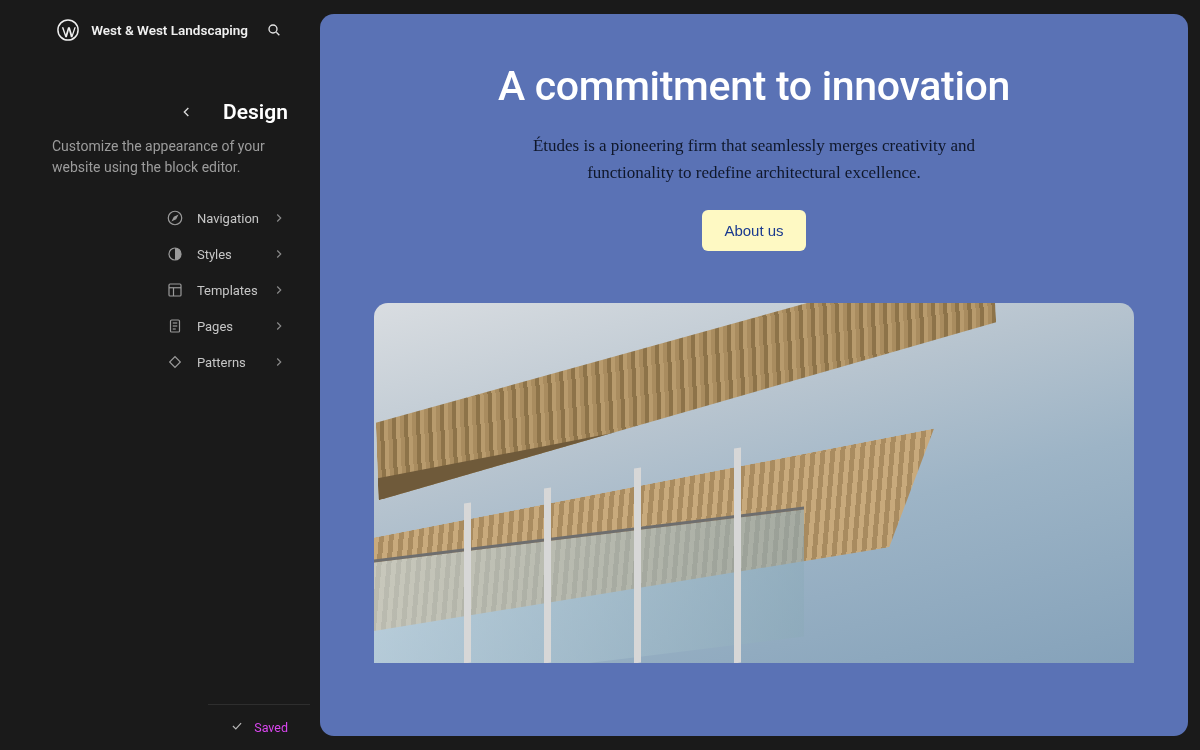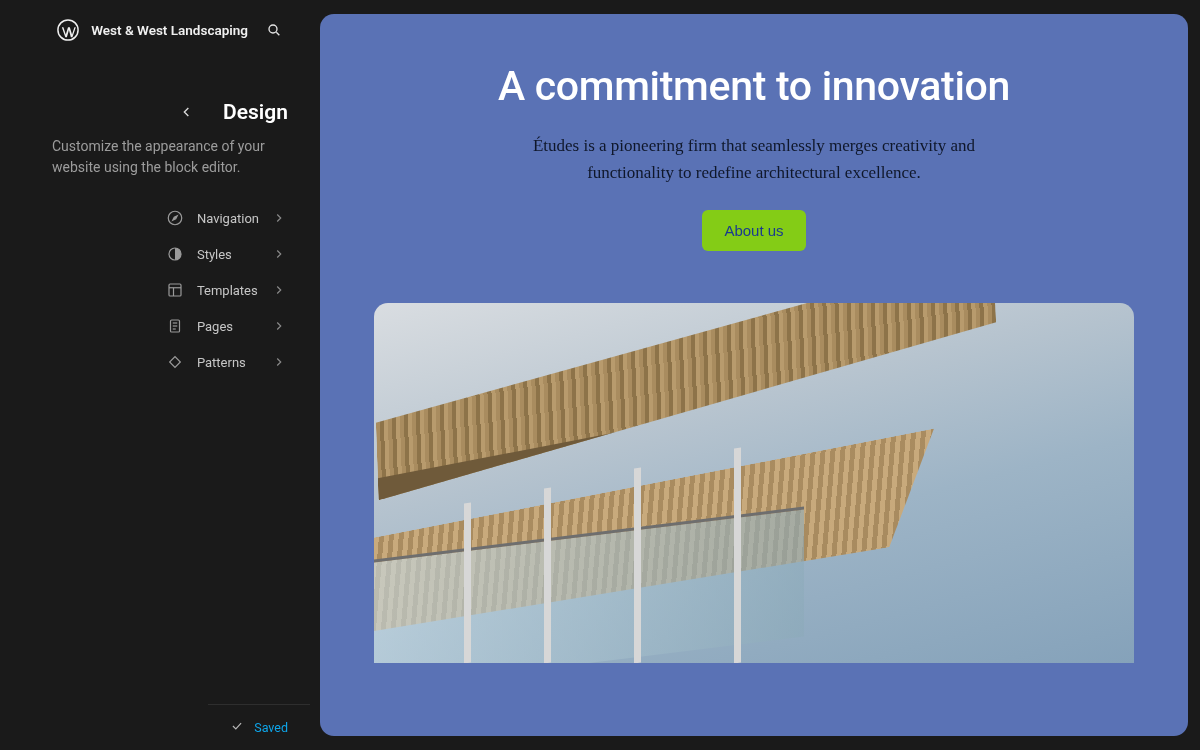--- a/index.html
+++ b/index.html
@@ -92,21 +92,21 @@
     color: #8a8a8a;
   }
   .sidebar-footer {
     margin-top: auto;
     border-top: 1px solid #2e2e2e;
     padding: 14px 22px;
     display: flex;
     align-items: center;
     gap: 10px;
     font-size: 12.5px;
-    color: #0ea5e9;
+    color: #d946ef;
   }
 
   .preview {
     flex: 1;
     padding: 14px 12px 14px 10px;
   }
   .canvas {
     width: 100%;
     height: 100%;
     background: #5a72b5;
@@ -133,21 +133,21 @@
     font-size: 17px;
     line-height: 1.55;
     margin-top: 22px;
     color: #0f172a;
     max-width: 520px;
     margin-left: auto; margin-right: auto;
   }
   .about-btn {
     display: inline-block;
     margin-top: 24px;
-    background: #84cc16;
+    background: #fef9c3;
     color: #1a3a8f;
     font-size: 15px;
     font-weight: 400;
     padding: 12px 22px;
     border-radius: 6px;
     cursor: pointer;
     border: none;
   }
   .hero-image {
     margin-top: 52px;

